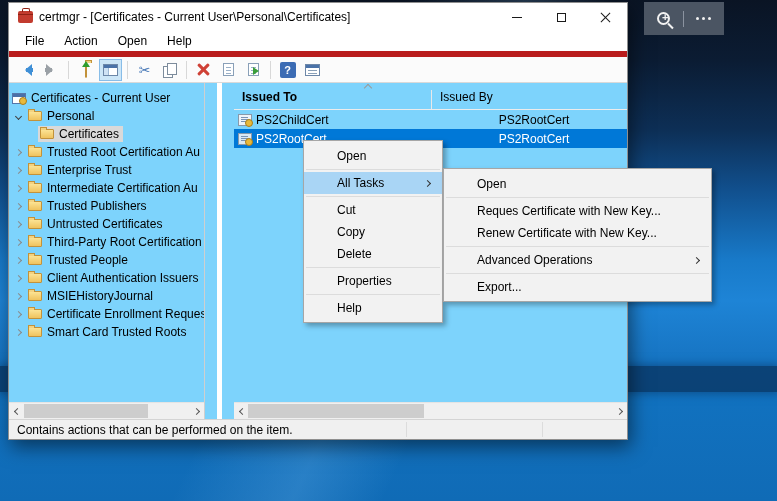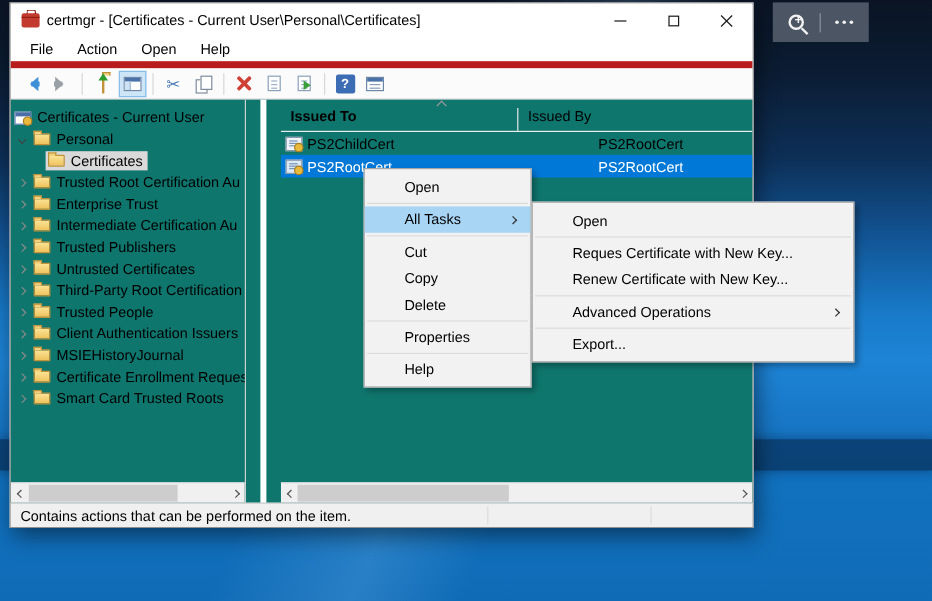--- a/index.html
+++ b/index.html
@@ -74,21 +74,21 @@
   .copy-icon::before { left:0; top:3px; } .copy-icon::after { left:4px; top:0; }
   .del-x { position:relative; width:13px; height:13px; }
   .del-x::before, .del-x::after { content:''; position:absolute; left:-1px; top:5px; width:15px; height:3px; background:#cf4136; border-radius:1px; }
   .del-x::before { transform:rotate(45deg); } .del-x::after { transform:rotate(-45deg); }
   .doc-icon { position:relative; width:11px; height:13px; background:#fff; border:1px solid #8aa0b8; }
   .doc-icon::before { content:''; position:absolute; left:2px; top:3px; width:5px; height:1px; background:#9ab0c8; box-shadow:0 3px 0 #9ab0c8, 0 6px 0 #9ab0c8; }
   .doc-icon.export::after { content:''; position:absolute; right:-5px; bottom:0; border:4px solid transparent; border-left:6px solid #3a9e3a; }
   .help-badge { width:16px; height:16px; background:#3c6cb4; color:#fff; font-weight:bold; font-size:11px; line-height:16px; text-align:center; border-radius:2px; }
 
   
-  #body { flex:1; display:flex; position:relative; background:#0f766e; min-height:0;gap:12px; }
+  #body { flex:1; display:flex; position:relative; background:#7dd3fc; min-height:0;gap:12px; }
   #tree-pane { width:196px; flex:none; border-right:1px solid #cfcfcf; position:relative; padding-top:6px; overflow:hidden; }
   #splitter { width:5px; flex:none; background:#fff; }
   #list-pane { flex:1; position:relative; overflow:hidden; }
 
   .tree-row { height:18px; display:flex; align-items:center; white-space:nowrap; }
   .tree-row .arrow-box { width:15px; flex:none; display:flex; align-items:center; justify-content:center; }
   .chev { width:5px; height:5px; border-right:1.4px solid #8a8a8a; border-bottom:1.4px solid #8a8a8a; }
   .chev.collapsed { transform:rotate(-45deg); }
   .chev.expanded  { transform:rotate(45deg); border-color:#404040; }
   .ind0 { padding-left:1px; } .ind1 { padding-left:2px; } .ind2 { padding-left:29px; }

